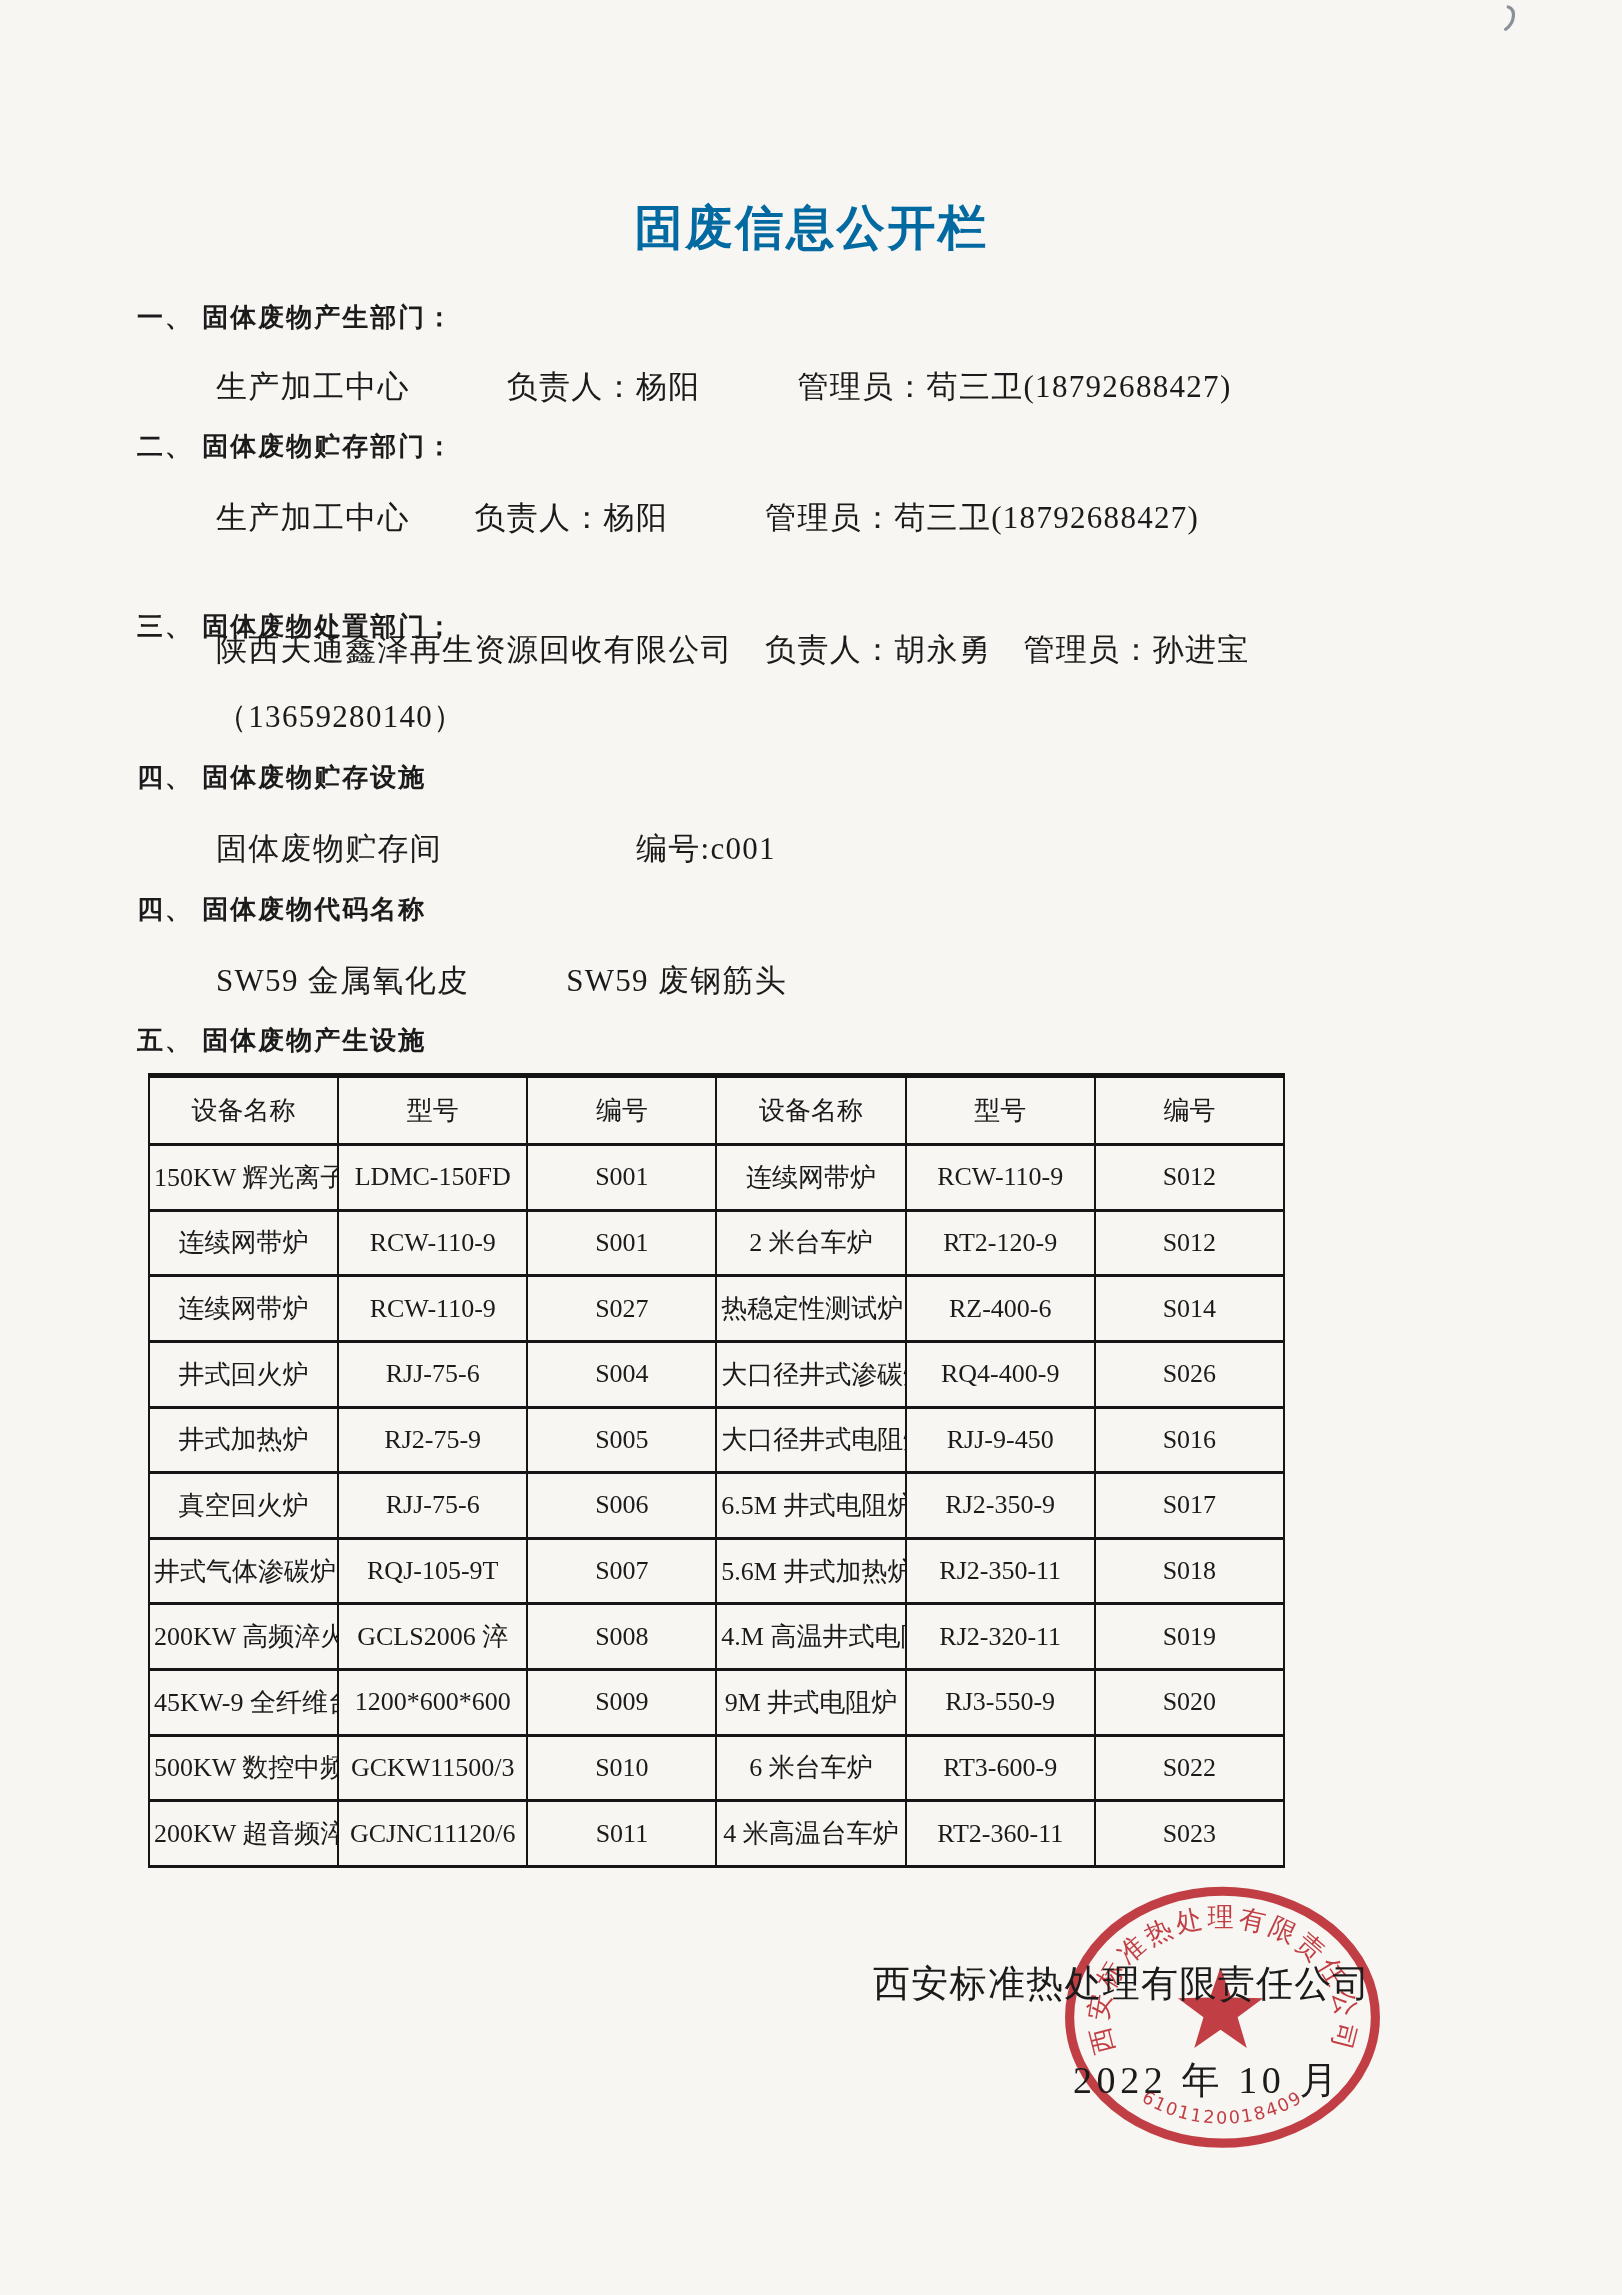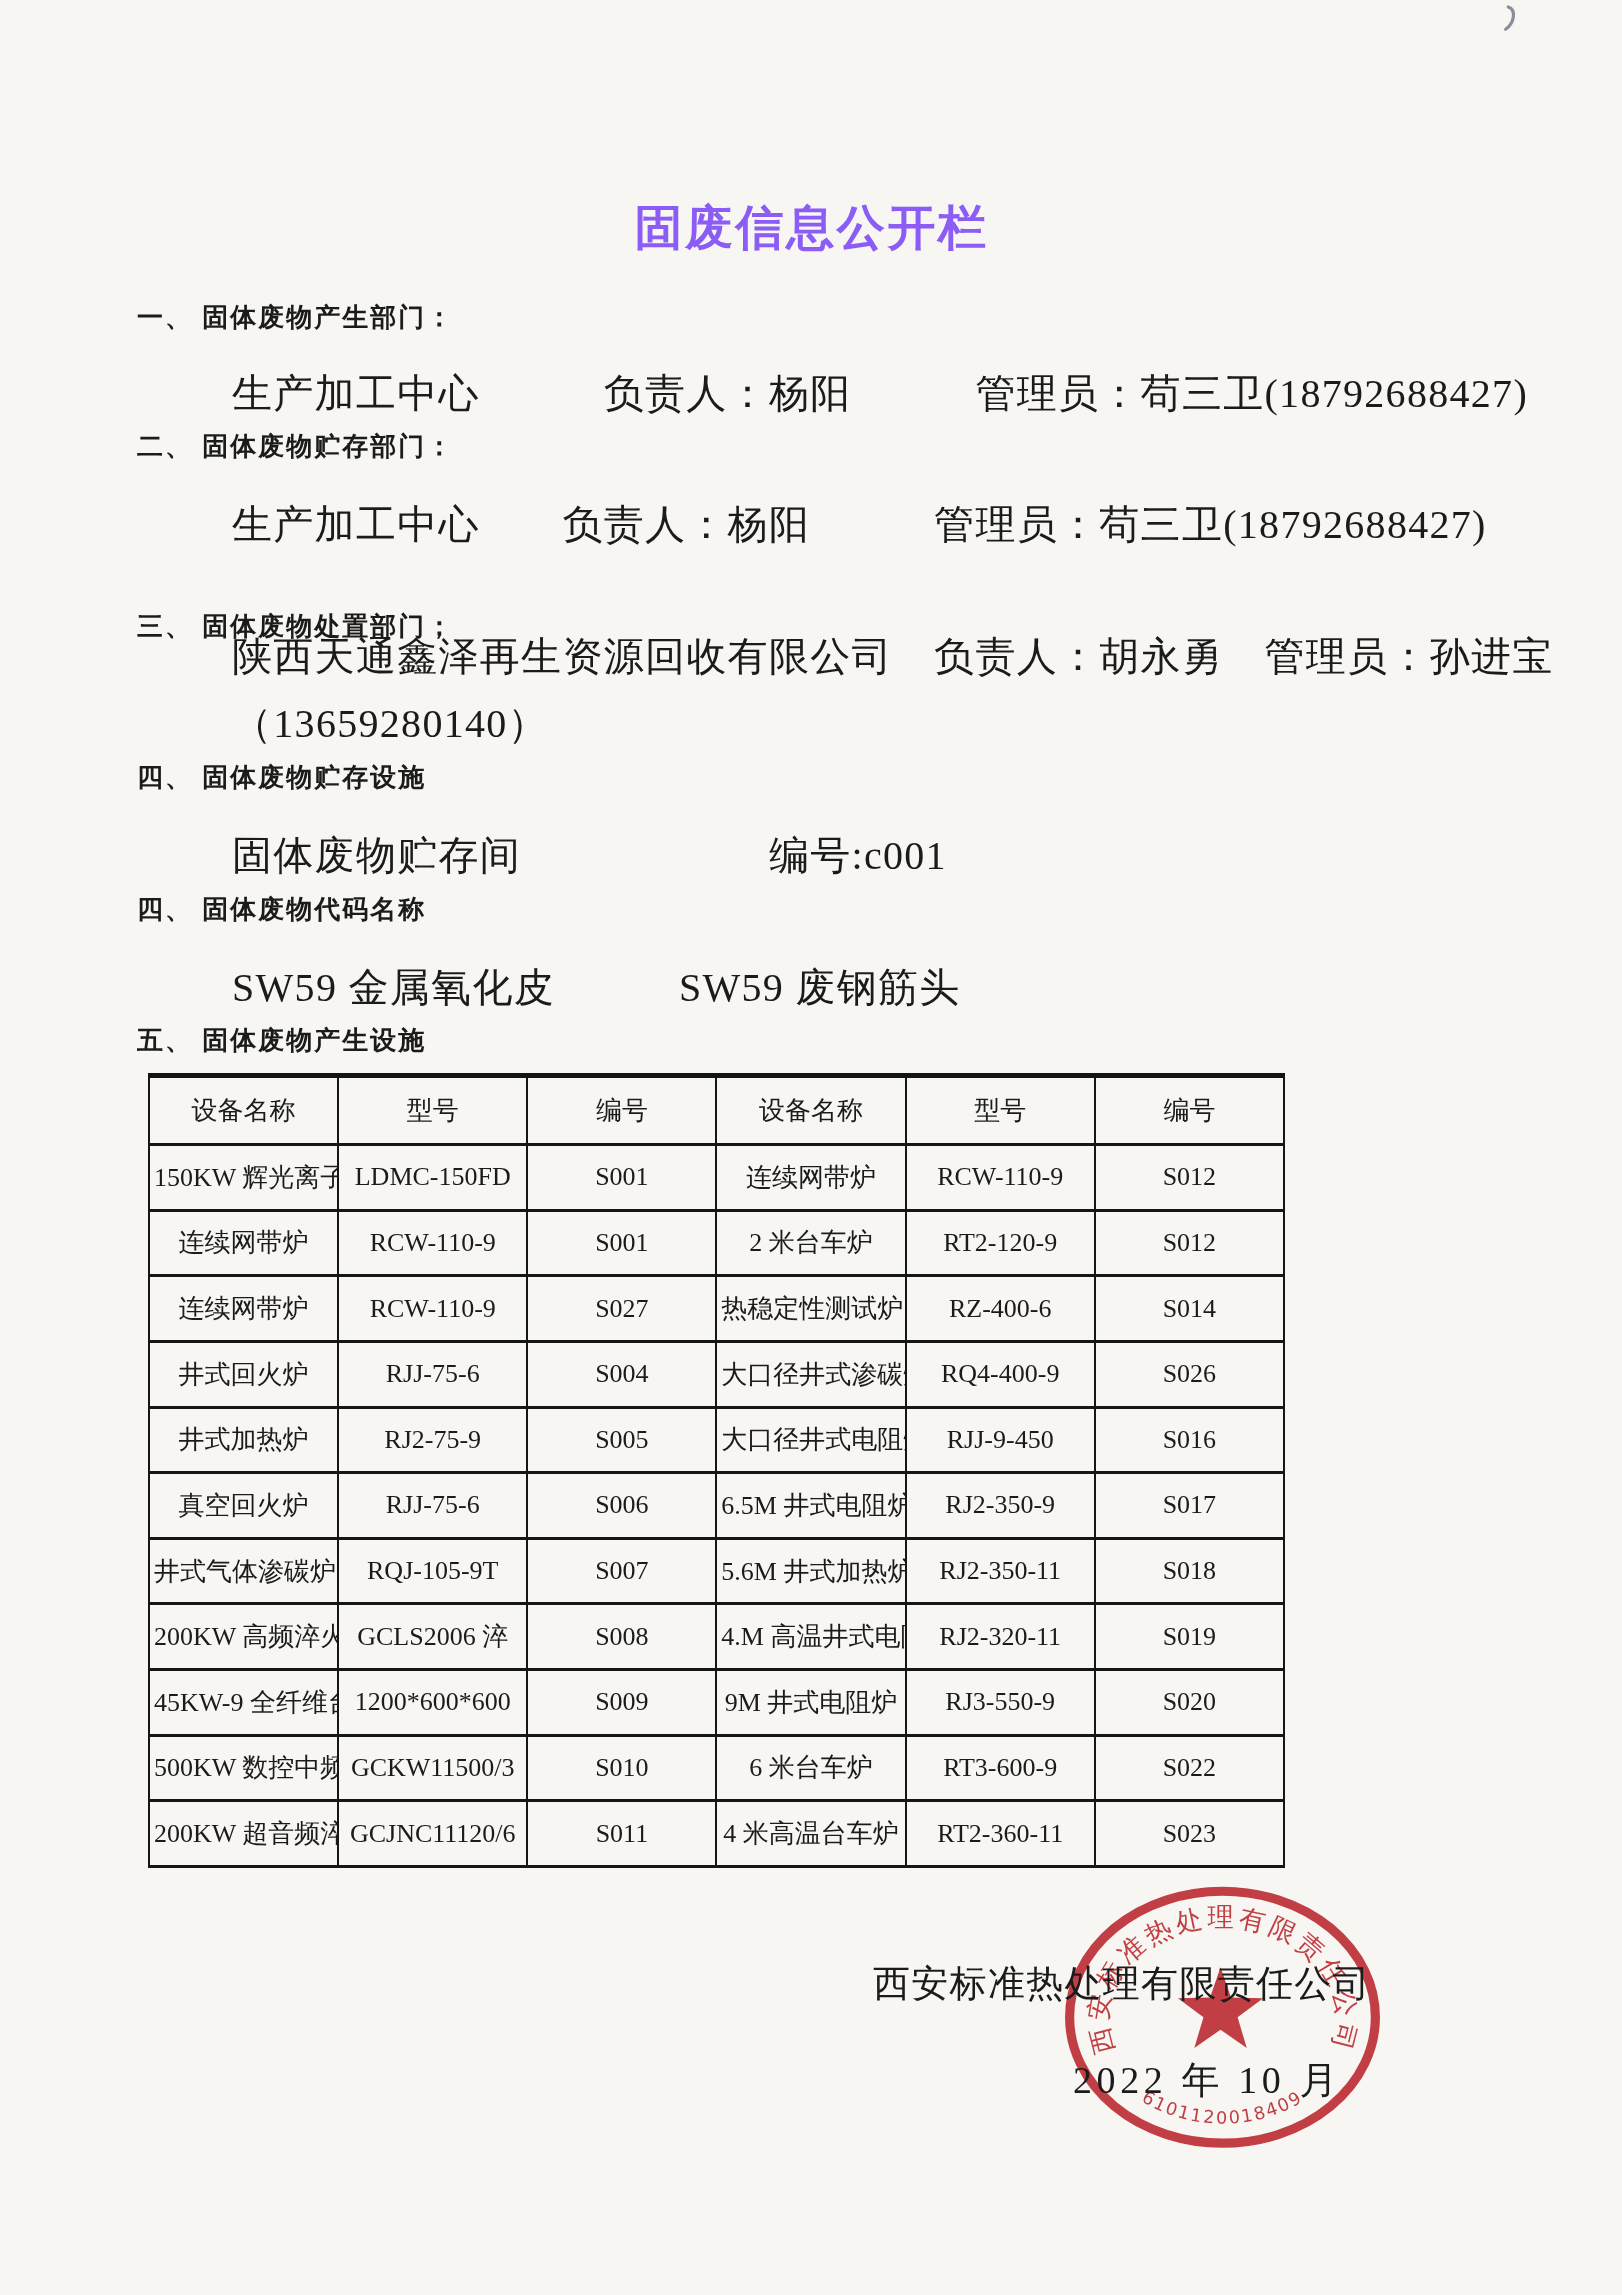--- a/index.html
+++ b/index.html
@@ -19,22 +19,22 @@
     letter-spacing:2.6px;
   }
   .sec-head{
     left:137px;
     font-size:26px;font-weight:700;
     letter-spacing:2px;
     white-space:nowrap;
   }
   .sec-head .num{margin-right:9.2px;}
   .sec-line{
-    left:232px;
-    font-size:40px;font-weight:400;
+    left:216px;
+    font-size:31px;font-weight:400;
     letter-spacing:1.3px;
     white-space:nowrap;
   }
   #equipment-table{
     top:1073px;left:148px;width:1137px;height:795px;
   }
   table{
     width:100%;height:100%;
     border-collapse:collapse;table-layout:fixed;
     border-top:5.2px solid #141414;
@@ -68,21 +68,21 @@
     z-index:2;opacity:.88;
     mix-blend-mode:multiply;
   }
   #corner-artifact{top:2.6px;left:1482px;z-index:1;}
 </style>
 </head>
 <body>
 
 <div id="page">
 
-  <div id="doc-title" class="abs" style="color:#8b5cf6;">固废信息公开栏</div>
+  <div id="doc-title" class="abs" style="color:#0369a1;">固废信息公开栏</div>
 
   <div class="abs sec-head" style="top:300px;"><span class="num">一、</span><span>固体废物产生部门：</span></div>
   <div class="abs sec-line" style="top:366px;">生产加工中心　　　负责人：杨阳　　　管理员：苟三卫(18792688427)</div>
 
   <div class="abs sec-head" style="top:429px;"><span class="num">二、</span><span>固体废物贮存部门：</span></div>
   <div class="abs sec-line" style="top:497px;">生产加工中心　　负责人：杨阳　　　管理员：苟三卫(18792688427)</div>
 
   <div class="abs sec-head" style="top:561px;margin-top:48px;"><span class="num">三、</span><span>固体废物处置部门；</span></div>
   <div class="abs sec-line" style="top:629px;">陕西天通鑫泽再生资源回收有限公司　负责人：胡永勇　管理员：孙进宝</div>
   <div class="abs sec-line" style="top:696px;">（13659280140）</div>

